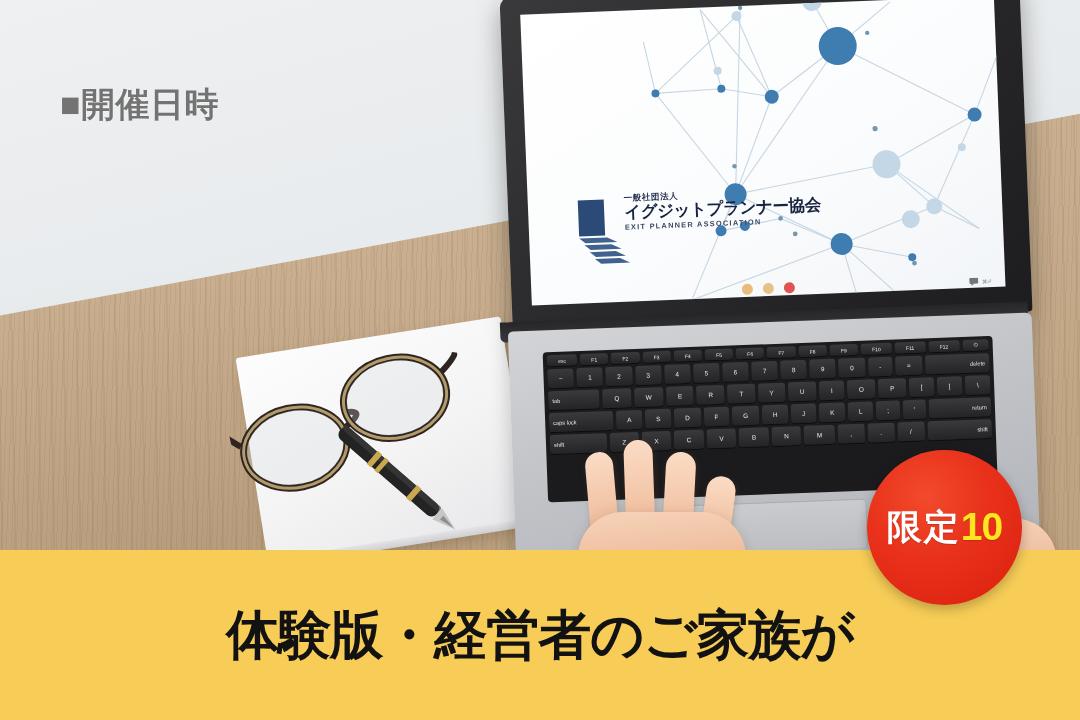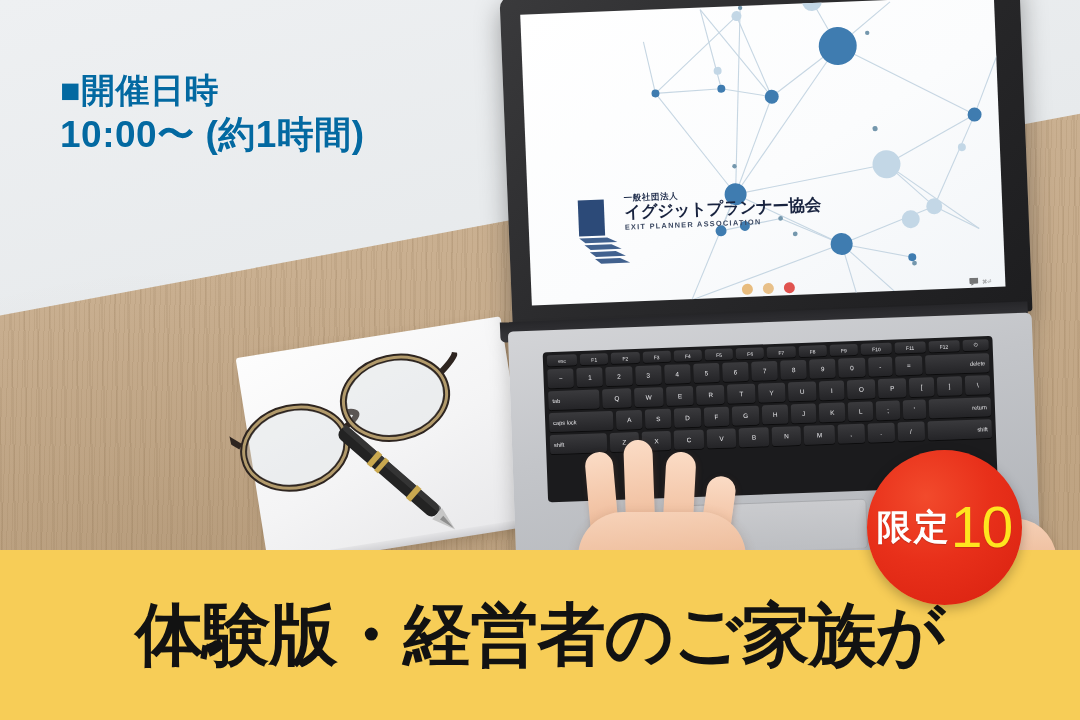--- a/index.html
+++ b/index.html
@@ -127,21 +127,21 @@
     box-shadow:1px 2px 6px rgba(110,70,45,.28);
   }
   .palm {
     position:absolute; border-radius:48px 48px 22px 22px;
     background:linear-gradient(175deg,#f7d3ba 0%,#efc0a0 60%,#e4ad8b 100%);
     box-shadow:0 3px 12px rgba(110,70,45,.24);
   }
 
   
   .event-info {
-    position:absolute; left:60px; top:70px; color:#0369a1;
+    position:absolute; left:60px; top:84px; color:#737373;
     font-weight:700; line-height:1.23; letter-spacing:.5px;
     text-shadow:0 0 2px rgba(255,255,255,.55);
   }
   .event-info .ln { white-space:nowrap; }
   .event-info .ln1 { font-size:34px; }
   .event-info .ln2 { font-size:37px; }
   .event-info .ln3 { font-size:37px; }
 
   
   .badge {
@@ -151,33 +151,33 @@
     box-shadow:0 4px 12px rgba(0,0,0,.25);
     display:flex; flex-direction:row; align-items:center; justify-content:center;
     z-index:6;
   }
   .badge-label {
     color:#ffffff; font-size:35px; font-weight:900; letter-spacing:2px;
     line-height:1; margin-bottom:2px;
     text-shadow:0 1px 1px rgba(0,0,0,.18);
   }
   .badge-number {
-    color:#ffe51f; font-size:57px; font-weight:400; line-height:.98;
+    color:#ffe51f; font-size:39px; font-weight:700; line-height:.98;
     letter-spacing:-1px; text-shadow:0 1px 1px rgba(0,0,0,.16);text-align:right;
   }
 
   
   .banner {
     position:absolute; left:0; bottom:0; width:1080px; height:170px;
     background:#f7cd57; z-index:5;
     display:flex; flex-direction:column; align-items:center; justify-content:center;
   }
   .banner-line { color:#121212; font-weight:900; white-space:nowrap;
                  line-height:1.14; letter-spacing:-1px; }
-  .banner-line.l1 { font-size:68px; }
+  .banner-line.l1 { font-size:53px; }
   .banner-line.l2 { font-size:53px; }
 </style>
 </head>
 <body>
 
 <div id="stage">
 
   <div class="photo">
     <div class="wall"></div>
     <div class="desk"></div>
@@ -417,21 +417,20 @@
     </div>
     <div class="hand">
       <div class="finger" style="left:942px; top:470px; width:27px; height:74px; transform:rotate(14deg)"></div>
       <div class="finger" style="left:976px; top:484px; width:27px; height:66px; transform:rotate(18deg)"></div>
       <div class="palm" style="left:930px; top:516px; width:128px; height:62px; transform:rotate(6deg)"></div>
     </div>
   </div>
 
   <div class="event-info">
     <div class="ln ln1">■開催日時</div>
-    <div class="ln ln3">10:00〜 (約1時間)</div>
   </div>
 
   <div class="badge">
     <div class="badge-label">限定</div>
     <div class="badge-number">10</div>
   </div>
 
   <div class="banner">
     <div class="banner-line l1">体験版・経営者のご家族が</div>
   </div>

